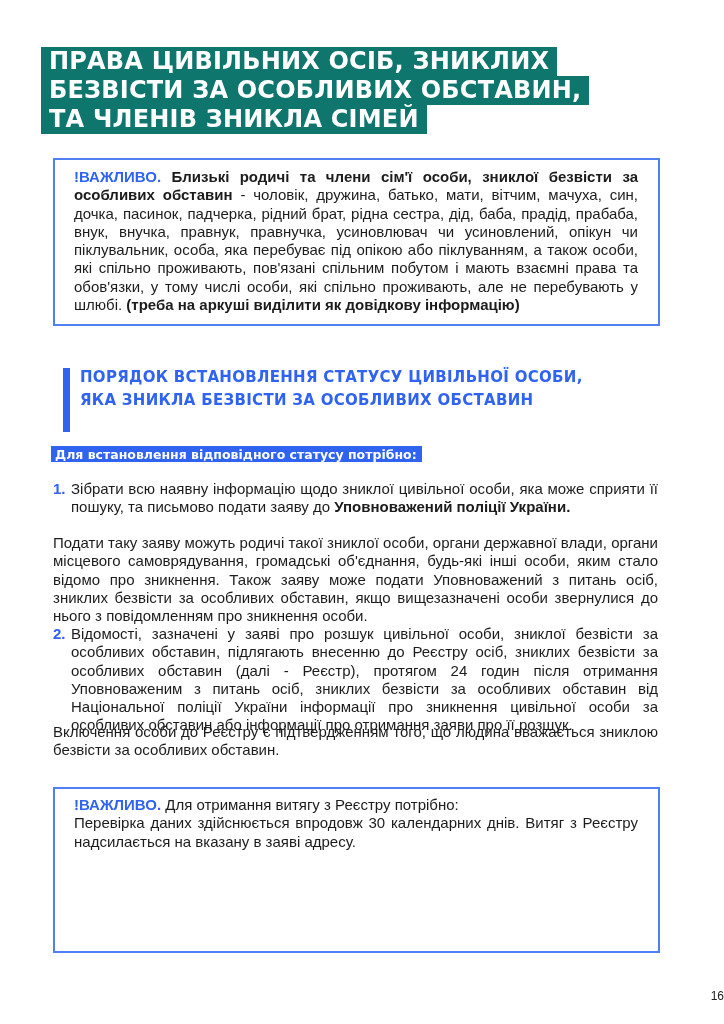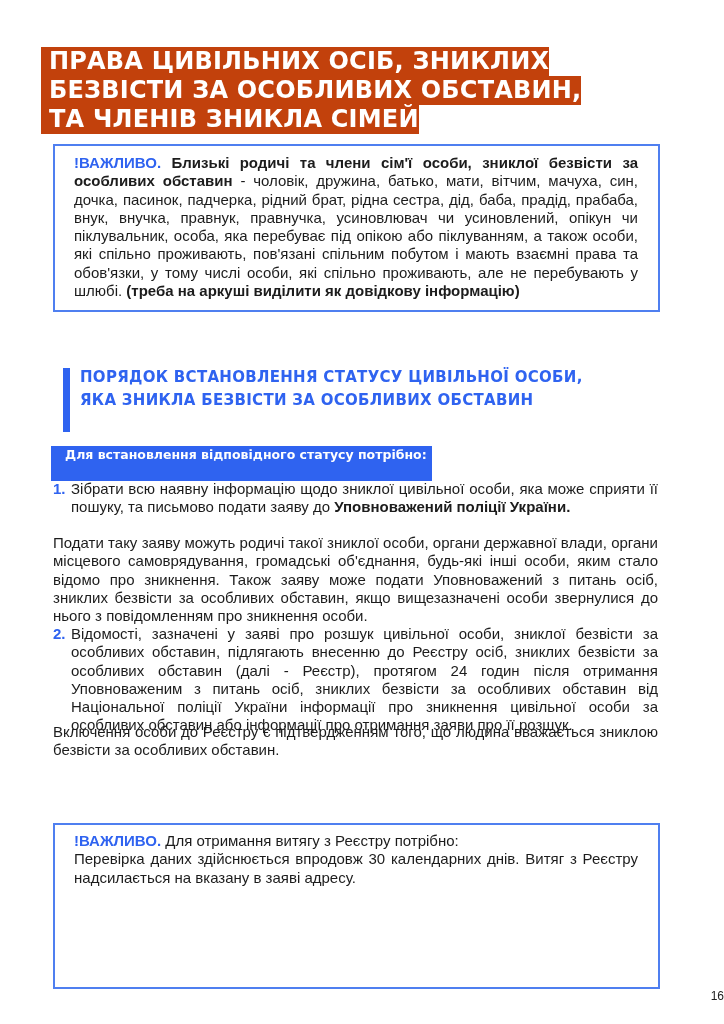--- a/index.html
+++ b/index.html
@@ -6,49 +6,49 @@
     body {
       width: 724px; height: 1024px; position: relative; overflow: hidden;
       font-family: "Liberation Sans", sans-serif; color: #1a1a1a;
     }
     .page-title {
       position: absolute; left: 41px; top: 47px;
       font-family: "DejaVu Sans", sans-serif; font-weight: bold;
       font-size: 24px; line-height: 29px; color: #ffffff; letter-spacing: 0.2px;
     }
     .page-title .line {
-      display: inline-block; background: #c2410c; padding: 0 0 0 8px;
+      display: inline-block; background: #0f766e; padding: 0 8px 0 8px;
       height: 29px;
     }
     .page-title .line + br + .line { }
     .notice-box {
       position: absolute; border: 2px solid #4f7ff0; background: #fff;
       box-sizing: border-box;
     }
-    .notice-1 { left: 53px; top: 144px; width: 607px; height: 168px; padding: 8px 20px 12px 19px; }
-    .notice-2 { left: 53px; top: 787px; width: 607px; height: 166px; padding: 7px 20px 0 19px; margin-top: 36px; }
+    .notice-1 { left: 53px; top: 158px; width: 607px; height: 168px; padding: 8px 20px 12px 19px; }
+    .notice-2 { left: 53px; top: 787px; width: 607px; height: 166px; padding: 7px 20px 0 19px; }
     .p {
       font-size: 15px; line-height: 18.3px; text-align: justify; color: #1c1c1c;
     }
     .important { color: #2f63f0; font-weight: bold; }
     .bold { font-weight: bold; }
     .section-head {
       position: absolute; left: 63px; top: 366px;
     }
     .section-bar {
       position: absolute; left: 0; top: 2px; width: 7px; height: 64px; background: #2f63f0;
     }
     .section-title {
       position: absolute; left: 17px; top: 0; width: 520px;
       font-family: "DejaVu Sans", sans-serif; font-weight: bold;
       font-size: 15px; line-height: 23px; color: #2f63f0; letter-spacing: 0.3px;
     }
     .subhead {
-      position: absolute; left: 51px; top: 446px; height: 35px;
-      background: #2f63f0; color: #fff; padding: 0 5px 0 14px;
+      position: absolute; left: 51px; top: 446px; height: 16px;
+      background: #2f63f0; color: #fff; padding: 0 5px 0 4px;
       font-family: "DejaVu Sans", sans-serif; font-weight: bold; font-size: 12.5px; line-height: 17px;
     }
     .body-block { position: absolute; left: 53px; width: 605px; }
     .num-item { position: relative; padding-left: 18px; }
     .num-item .num { position: absolute; left: 0; top: 0; color: #2f63f0; font-weight: bold; }
     .bullet-item { position: relative; padding-left: 25px; }
     .bullet-item .sq {
       position: absolute; left: 3px; top: 5px; width: 8px; height: 8px; background: #2f63f0;
     }
     .page-number {

